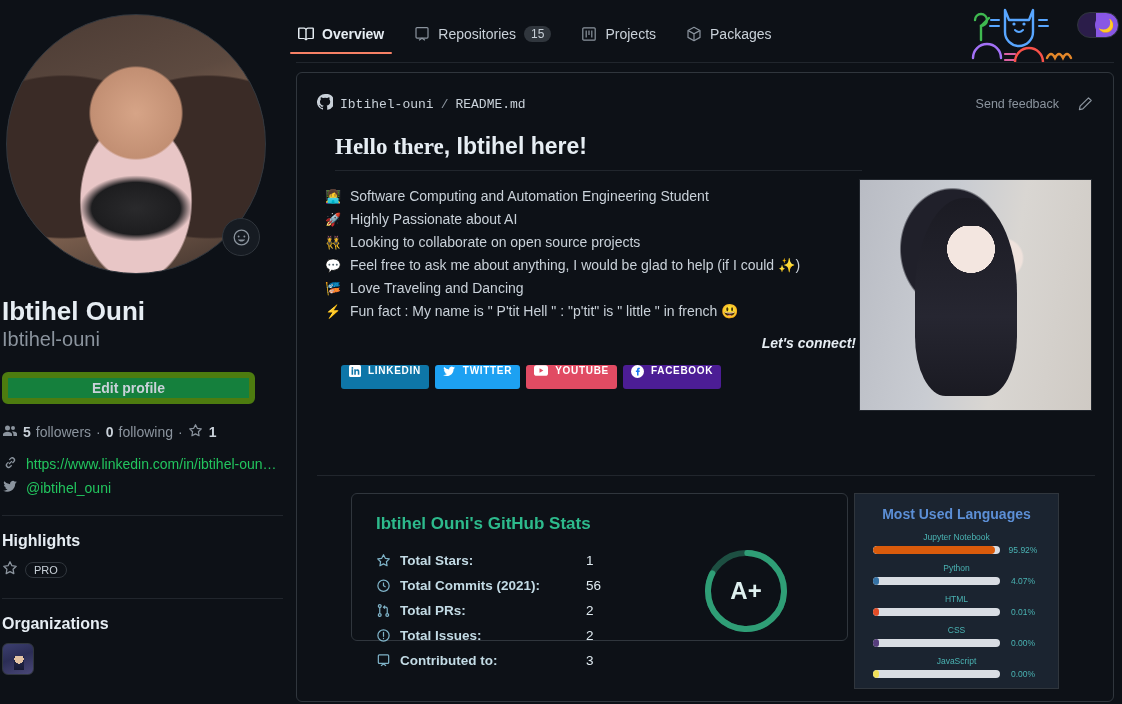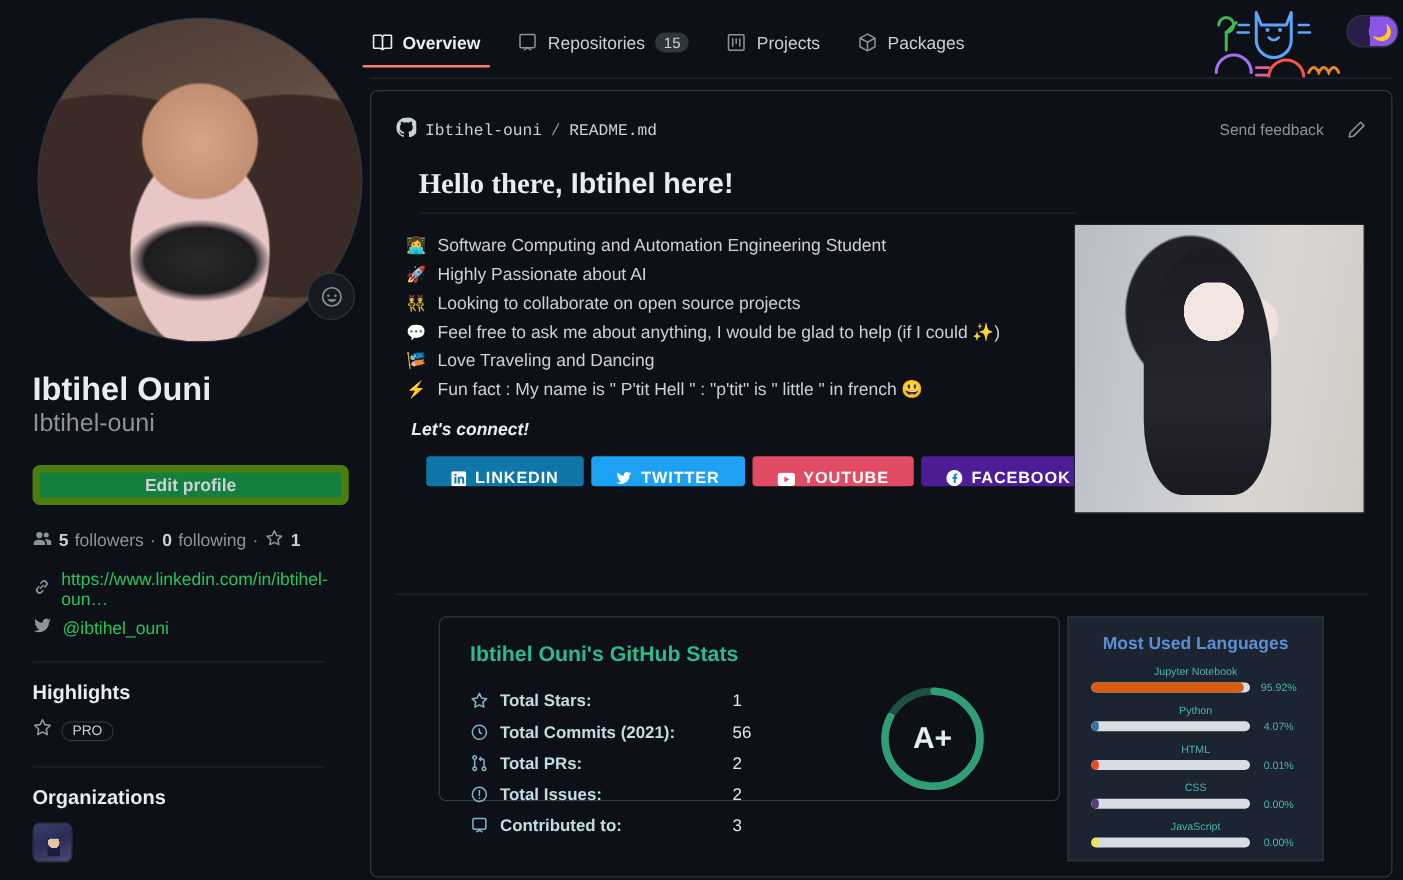--- a/index.html
+++ b/index.html
@@ -21,21 +21,21 @@
     border: 1px solid #30363d;
   }
   .theme-toggle .knob {
     position: absolute; right: 1px; top: 1px;
     width: 22px; height: 22px; border-radius: 50%;
     background: #8957e5; display: flex; align-items: center; justify-content: center;
     font-size: 13px; color: #ffd97d;
   }
 
   
-  .sidebar { position: absolute; left: 0; top: 0; width: 285px; height: 704px; padding: 0 24px; }
+  .sidebar { position: absolute; left: 0; top: 0; width: 285px; height: 704px; padding: 0 0; }
   .avatar-wrap { position: relative; width: 260px; height: 260px; margin: 14px 0 0 6px; }
   .avatar {
     width: 260px; height: 260px; border-radius: 50%;
     background:
       radial-gradient(circle at 50% 38%, #d6a487 0%, #c28f73 22%, transparent 23%),
       radial-gradient(ellipse at 50% 72%, #e8c6c6 0%, #e8c6c6 30%, transparent 31%),
       radial-gradient(ellipse at 22% 55%, #3a2b26 0%, #3a2b26 40%, transparent 41%),
       radial-gradient(ellipse at 78% 55%, #3a2b26 0%, #3a2b26 40%, transparent 41%),
       linear-gradient(160deg, #4a3a33 0%, #5d4a40 35%, #8a6a56 60%, #3b2f2a 100%);
     border: 1px solid #30363d; overflow: hidden; position: relative;
@@ -104,26 +104,26 @@
   .send-feedback { font-family: Liberation Sans, sans-serif; font-size: 12.5px; color: #8b949e; cursor: pointer; }
   .pencil { margin-left: 18px; color: #8b949e; cursor: pointer; display: inline-flex; }
 
   .readme-body { position: relative; padding: 0 20px; }
   .h1 { font-size: 23px; font-weight: 700; color: #e6edf3; margin: 14px 0 0 18px; }
   .h1 .serif { font-family: "Liberation Serif", serif; }
   .h1-rule { height: 1px; background: #21262d; margin: 10px 0 0 18px; width: 527px; }
   .bullets { margin: 14px 0 0 8px; }
   .bullet { display: flex; align-items: flex-start; gap: 8px; font-size: 14px; color: #c9d1d9; line-height: 19px; padding: 2px 0; }
   .bullet .emo { width: 17px; text-align: center; flex: none; font-size: 13px; }
-  .connect { text-align: left; width: 527px; margin: 12px 0 0 12px; font-size: 14px; font-weight: 700; font-style: italic; color: #e6edf3; }
+  .connect { text-align: right; width: 527px; margin: 12px 0 0 12px; font-size: 14px; font-weight: 700; font-style: italic; color: #e6edf3; }
   .badges { display: flex; gap: 6px; margin: 14px 0 0 24px; }
   .badge {
-    height: 24px; display: flex; align-items: flex-end; gap: 7px;
-    padding: 0 20px; border-radius: 3px; color: #fff;
-    font-size: 13px; font-weight: 700; letter-spacing: 0.7px; cursor: pointer;
+    height: 24px; display: flex; align-items: flex-start; gap: 7px;
+    padding: 0 8px; border-radius: 3px; color: #fff;
+    font-size: 10px; font-weight: 700; letter-spacing: 0.7px; cursor: pointer;
   }
   .badge .bico { font-size: 12px; display: inline-flex; }
 
   .gif-box {
     position: absolute; right: 21px; top: 46px; width: 233px; height: 232px;
     border: 1px solid #21262d;
     background:
       radial-gradient(circle at 62% 34%, #efe2dc 0 9%, transparent 10%),
       radial-gradient(ellipse at 40% 30%, #20202a 0 26%, transparent 27%),
       linear-gradient(100deg, #b9bcc4 0%, #c9ccd2 38%, #d9d6d2 62%, #cfcac4 100%);

